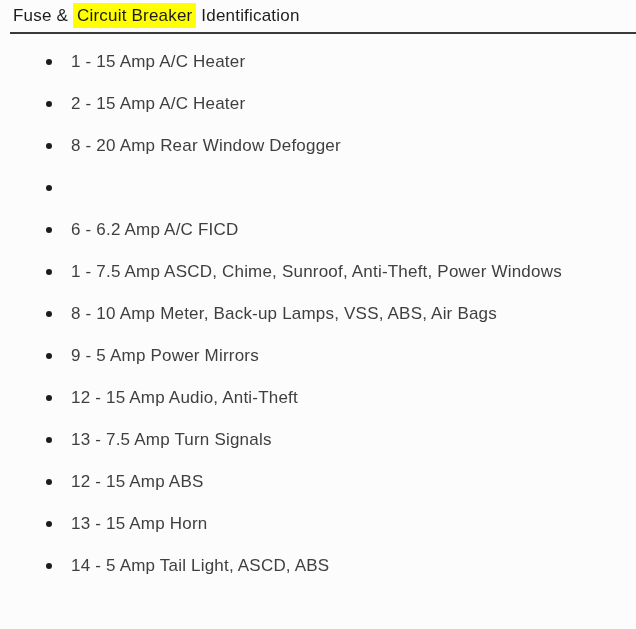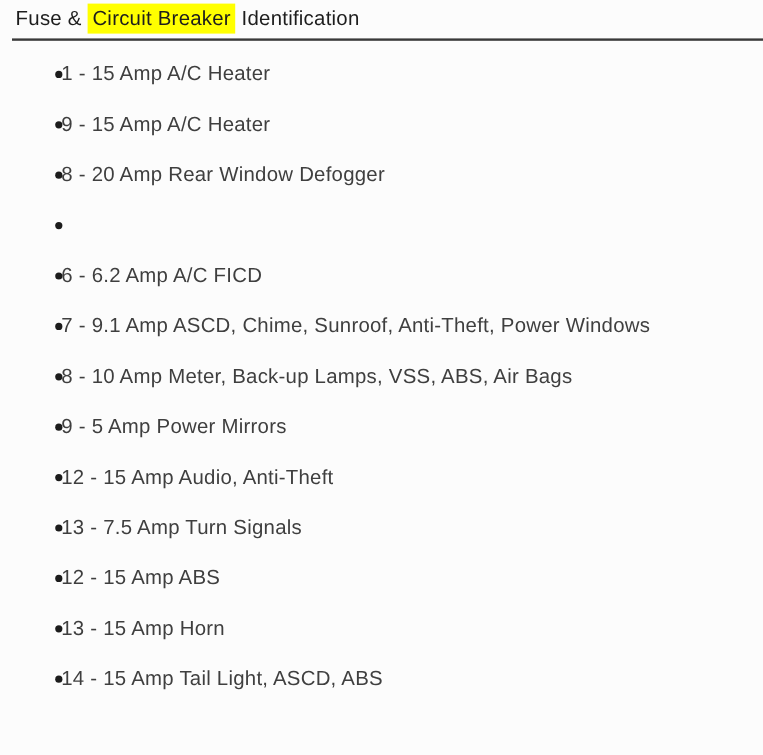--- a/index.html
+++ b/index.html
@@ -42,21 +42,21 @@
     list-style: none;
     margin: 7px 0 0 0;
     padding: 0;
   }
   ul.fuse-list li {
     position: relative;
     box-sizing: border-box;
     height: 42px;
     display: flex;
     align-items: center;
-    padding-left: 51px;
+    padding-left: 71px;
     font-size: 17px;
     letter-spacing: 0.2px;
     color: var(--list_text, #3f3f3f);
   }
   ul.fuse-list .bullet {
     position: absolute;
     left: 46px;
     top: 50%;
     transform: translateY(-50%);
     width: 6px;
@@ -71,36 +71,36 @@
 <div class="page">
   <h1 class="page-title"><span>Fuse &amp; </span><span class="hl">Circuit Breaker</span><span> Identification</span></h1>
   <hr class="title-rule">
   <ul class="fuse-list">
       <li>
         <span class="bullet"></span>
         <span class="item-text">1 - 15 Amp A/C Heater</span>
       </li>
       <li>
         <span class="bullet"></span>
-        <span class="item-text">9 - 15 Amp A/C Heater</span>
+        <span class="item-text">2 - 15 Amp A/C Heater</span>
       </li>
       <li>
         <span class="bullet"></span>
         <span class="item-text">8 - 20 Amp Rear Window Defogger</span>
       </li>
       <li>
         <span class="bullet"></span>
       </li>
       <li>
         <span class="bullet"></span>
         <span class="item-text">6 - 6.2 Amp A/C FICD</span>
       </li>
       <li>
         <span class="bullet"></span>
-        <span class="item-text">7 - 9.1 Amp ASCD, Chime, Sunroof, Anti-Theft, Power Windows</span>
+        <span class="item-text">1 - 7.5 Amp ASCD, Chime, Sunroof, Anti-Theft, Power Windows</span>
       </li>
       <li>
         <span class="bullet"></span>
         <span class="item-text">8 - 10 Amp Meter, Back-up Lamps, VSS, ABS, Air Bags</span>
       </li>
       <li>
         <span class="bullet"></span>
         <span class="item-text">9 - 5 Amp Power Mirrors</span>
       </li>
       <li>
@@ -114,16 +114,16 @@
       <li>
         <span class="bullet"></span>
         <span class="item-text">12 - 15 Amp ABS</span>
       </li>
       <li>
         <span class="bullet"></span>
         <span class="item-text">13 - 15 Amp Horn</span>
       </li>
       <li>
         <span class="bullet"></span>
-        <span class="item-text">14 - 15 Amp Tail Light, ASCD, ABS</span>
+        <span class="item-text">14 - 5 Amp Tail Light, ASCD, ABS</span>
       </li>
     </ul>
 </div>
 
 </body></html>

